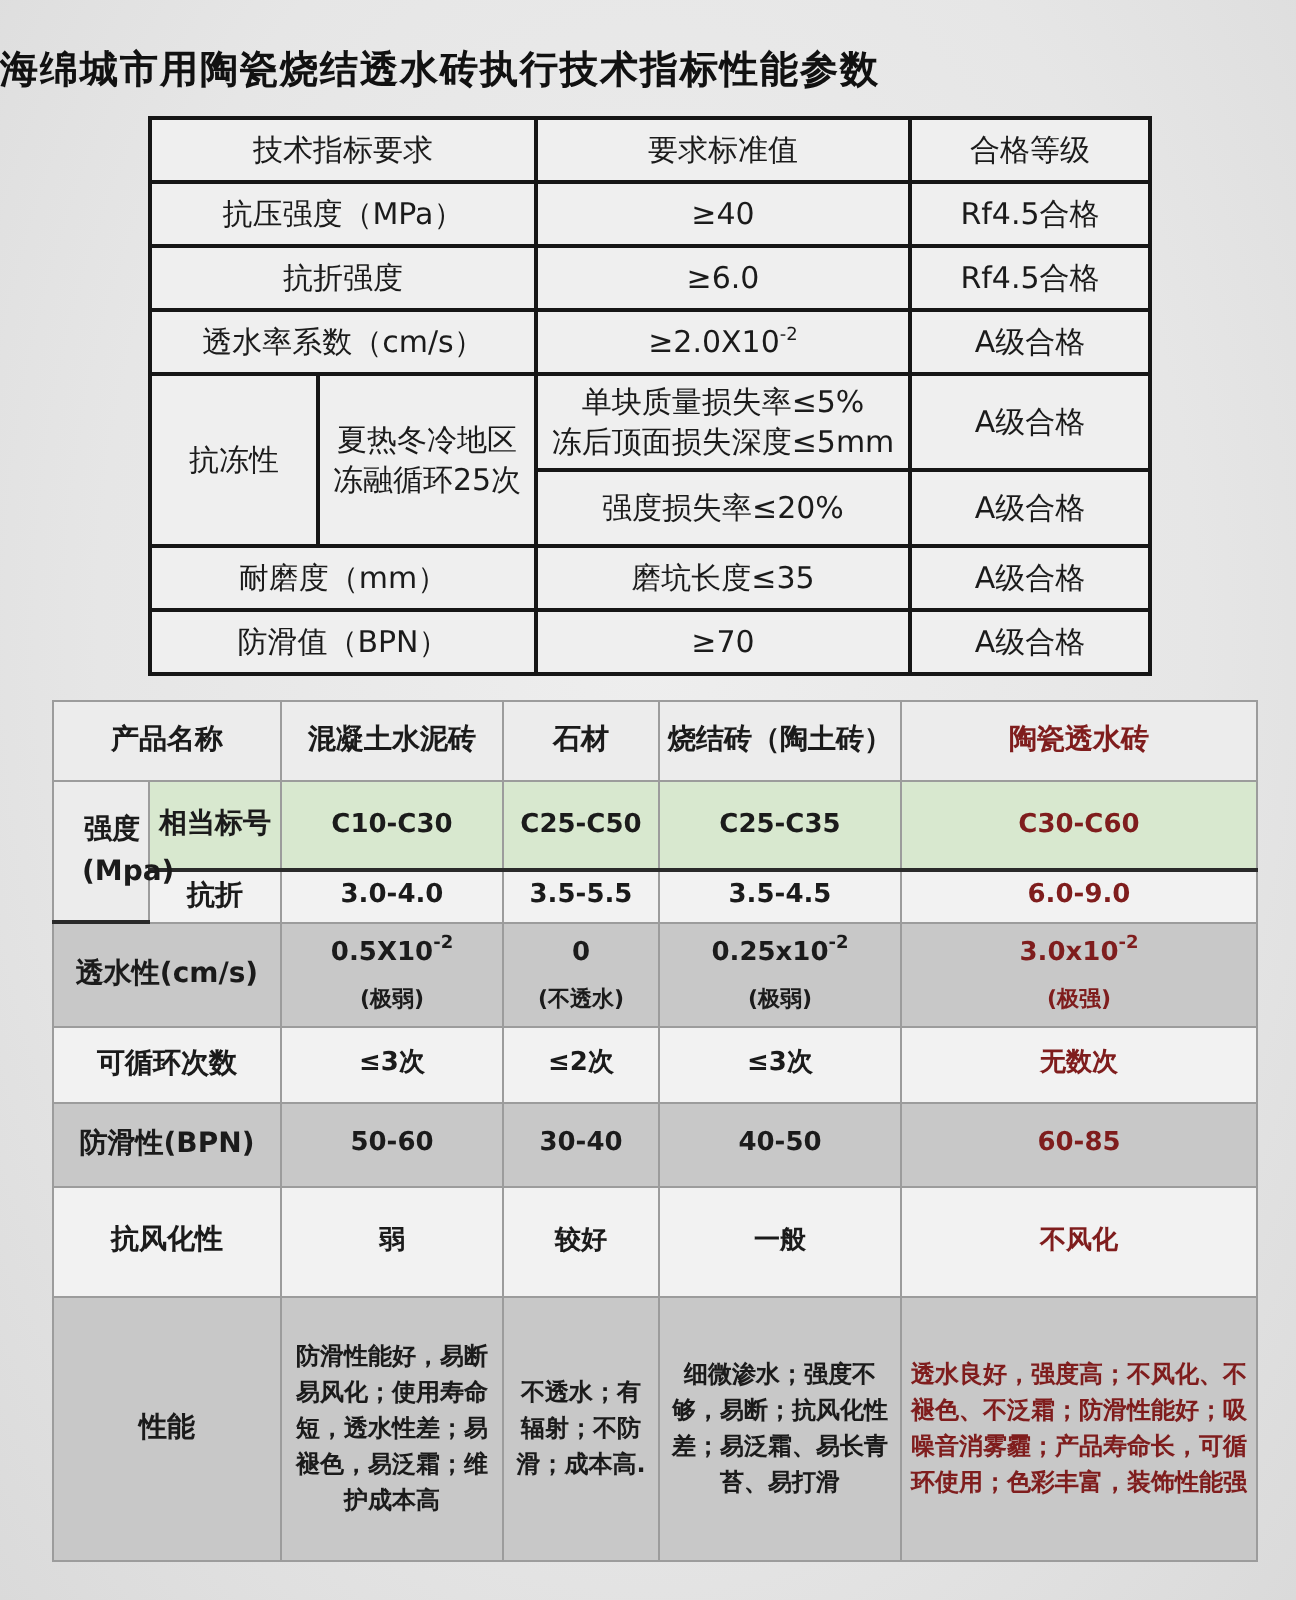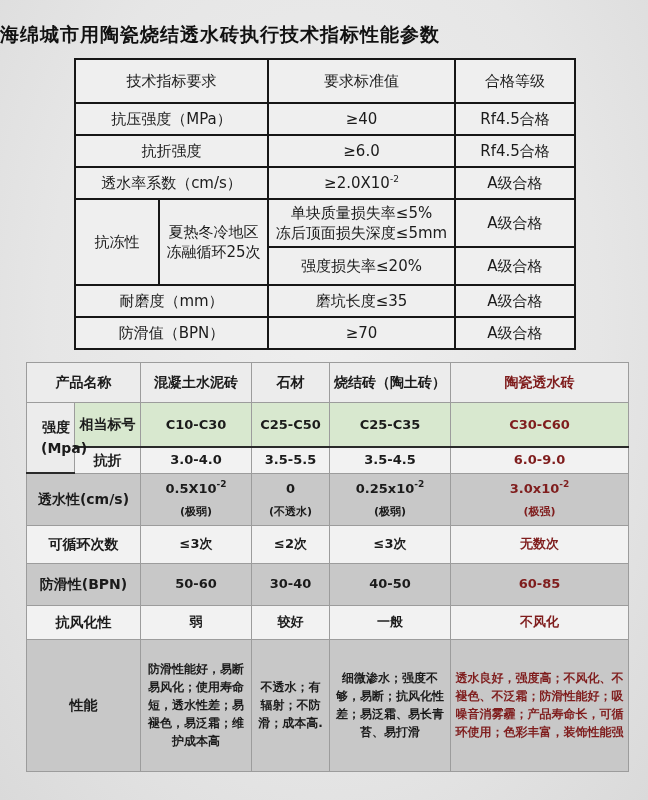--- a/index.html
+++ b/index.html
@@ -16,21 +16,21 @@
   
   table{border-collapse:collapse;table-layout:fixed;}
   .t1{
     margin:10px 0 0 74px;width:500px;background:#efefef;font-size:15px;
   }
   .t1 td{
     border:2px solid #161616;text-align:center;vertical-align:middle;
     padding:2px 2px;line-height:1.35;
   }
   .t1 .hd{font-size:15px;}
-  .t1 tr.h28{height:44px;padding-left:24px;}
+  .t1 tr.h28{height:32px;padding-left:24px;}
   .t1 tr.h32{height:32px;}
   .t1 tr.h48{height:48px;}
   .t1 tr.h38{height:38px;}
   sup.sp{font-size:9px;vertical-align:6px;letter-spacing:0;}
   
   .t2{
     margin:12px 13px 0 26px;width:602px;font-size:13px;background:#f2f2f2;
   }
   .t2 td{
     border:1px solid #9c9c9c;text-align:center;vertical-align:middle;
@@ -38,21 +38,21 @@
   }
   .t2 .lab{font-weight:bold;font-size:14px;}
   .t2 tr.rhead{height:40px;background:#ececec;}
   .t2 tr.rhead td{font-weight:bold;font-size:14px;}
   .t2 tr.rgreen{height:44px;background:#d8e8cf;}
   .t2 tr.rgreen td{border-bottom:2px solid #2a2a2a;}
   .t2 tr.rlight1{height:21px;background:#f2f2f2;}
   .t2 tr.rgray1{height:52px;background:#c8c8c8;}
   .t2 tr.rlight2{height:38px;background:#f2f2f2;}
   .t2 tr.rgray2{height:42px;background:#c8c8c8;}
-  .t2 tr.rlight3{height:34px;background:#f2f2f2;}
+  .t2 tr.rlight3{height:55px;background:#f2f2f2;}
   .t2 tr.rperf{height:132px;background:#c8c8c8;}
   .t2 td.strength-cell{background:#ececec;border-bottom:1px solid #9c9c9c;padding-left:14px;}
   .green{color:#7f1d1d;}
   .note{display:block;margin-top:5px;font-size:11px;}
   .perf{
     text-align:left;vertical-align:top;padding:10px 10px 6px 12px;
     font-size:12px;line-height:1.95;
   }
 </style>
 </head>

